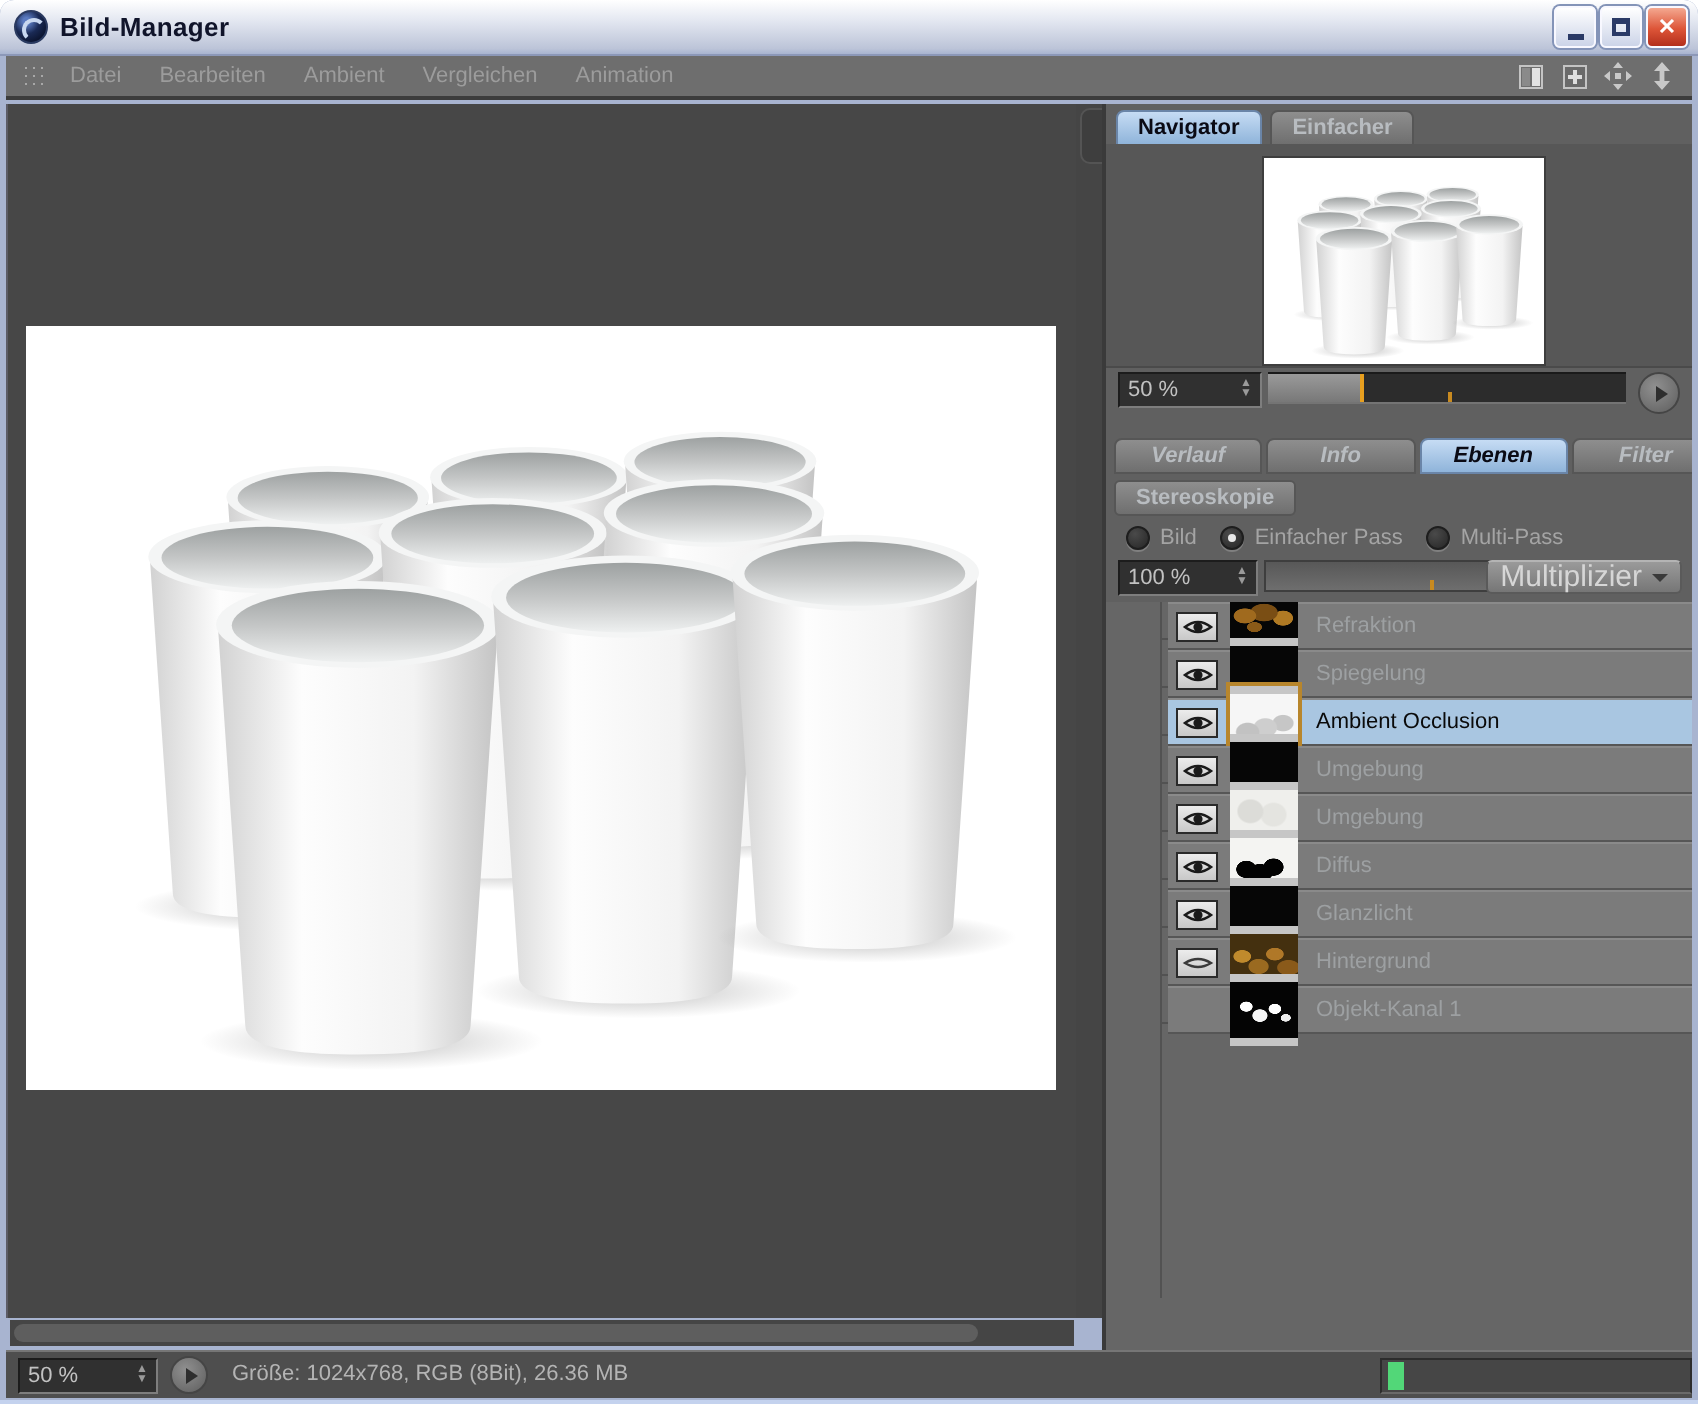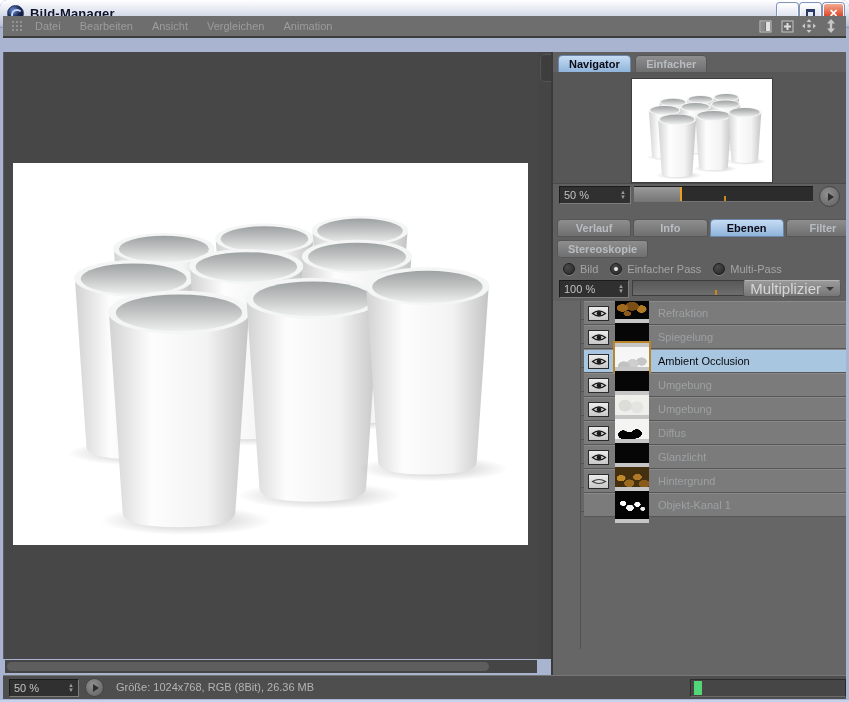--- a/index.html
+++ b/index.html
@@ -20,21 +20,21 @@
   .win-controls { margin-left:auto; margin-right:5px; display:flex; gap:2px; }
   .winbtn { width:21px; height:21px; border-radius:3px; border:1px solid #f8f8ff;
     box-shadow:0 0 0 1px #8494b8; display:flex; align-items:center; justify-content:center;
     font-size:11px; font-weight:bold; cursor:default; }
   .winbtn.minmax { background:linear-gradient(#ffffff,#ccd4e8); color:#2a3a66; }
   .winbtn.close { background:linear-gradient(#f4a890,#dd5538 55%,#b32f1c); color:#fff; }
   .glyph-min { width:8px; height:3px; background:#2a3a66; margin-top:9px; }
   .glyph-max { width:9px; height:9px; border:2px solid #2a3a66; border-top-width:3px; }
 
   
-  .menubar { position:absolute; left:3px; right:3px; top:16px; height:22px; background:#6e6e6e;
+  .menubar { position:absolute; left:3px; right:3px; top:28px; height:22px; background:#6e6e6e;
     border-bottom:2px solid #3c3c3c; display:flex; align-items:center; }
   .grip { width:12px; height:12px; margin-left:8px; margin-right:12px;
     background:
       radial-gradient(circle 1px at 2px 2px,#a8a8a8 70%,transparent 72%),
       radial-gradient(circle 1px at 6px 2px,#a8a8a8 70%,transparent 72%),
       radial-gradient(circle 1px at 10px 2px,#a8a8a8 70%,transparent 72%),
       radial-gradient(circle 1px at 2px 6px,#a8a8a8 70%,transparent 72%),
       radial-gradient(circle 1px at 6px 6px,#a8a8a8 70%,transparent 72%),
       radial-gradient(circle 1px at 10px 6px,#a8a8a8 70%,transparent 72%),
       radial-gradient(circle 1px at 2px 10px,#a8a8a8 70%,transparent 72%),
@@ -82,21 +82,21 @@
   .slider .orange-edge { position:absolute; top:0; bottom:0; width:2px; background:#e8a020; }
   .slider .tick { position:absolute; bottom:0; width:2px; height:5px; background:#c88a20; left:50%; }
 
   .roundbtn { position:absolute; width:21px; height:21px; border-radius:50%;
     background:radial-gradient(circle at 40% 35%, #909090, #686868 80%); border:1px solid #454545;
     display:flex; align-items:center; justify-content:center; }
   .roundbtn .tri { width:0; height:0; border-left:6px solid #2e2e2e; border-top:4px solid transparent;
     border-bottom:4px solid transparent; margin-left:2px; }
 
   .panel-tabs-r1 { position:absolute; left:4px; top:167px; right:-14px; display:flex; gap:2px; }
-  .panel-tabs-r1 .tab { flex:1; }
+  .panel-tabs-r1 .tab { flex:1;font-style:italic; }
   .panel-tabs-r2 { position:absolute; left:4px; top:187px; }
   .panel-tabs-r2 .tab { border-radius:3px; }
 
   .mode-row { position:absolute; left:0; right:0; top:207px; height:20px; display:flex; align-items:center;
     font-size:11px; color:#a4a4a4; }
   .radio { width:12px; height:12px; border-radius:50%; background:radial-gradient(circle at 35% 30%, #4a4a4a, #262626);
     border:1px solid #1e1e1e; box-shadow:0 1px 0 #808080; margin-right:5px; position:relative; }
   .radio.sel::after { content:""; position:absolute; left:3px; top:3px; width:4px; height:4px; border-radius:50%;
     background:#e8e8e8; }
   .mode-item { display:flex; align-items:center; }
@@ -182,21 +182,21 @@
       <div class="winbtn close">
           <span>✕</span>
         </div>
     </div>
   </div>
 
   <div class="menubar">
     <div class="grip"></div>
     <span class="menu-item">Datei</span>
     <span class="menu-item">Bearbeiten</span>
-    <span class="menu-item">Ansicht</span>
+    <span class="menu-item">Ambient</span>
     <span class="menu-item">Vergleichen</span>
     <span class="menu-item">Animation</span>
     <div class="menubar-icons">
       <span class="mb-icon">
         <svg width="13" height="13">
             <rect x="1" y="1" width="11" height="11" fill="none" stroke="#c4c4c4"></rect>
             <rect x="2" y="2" width="4" height="9" fill="#8a8a8a"></rect>
             <rect x="7" y="2" width="4" height="9" fill="#e2e2e2"></rect>
           </svg>
       </span>

